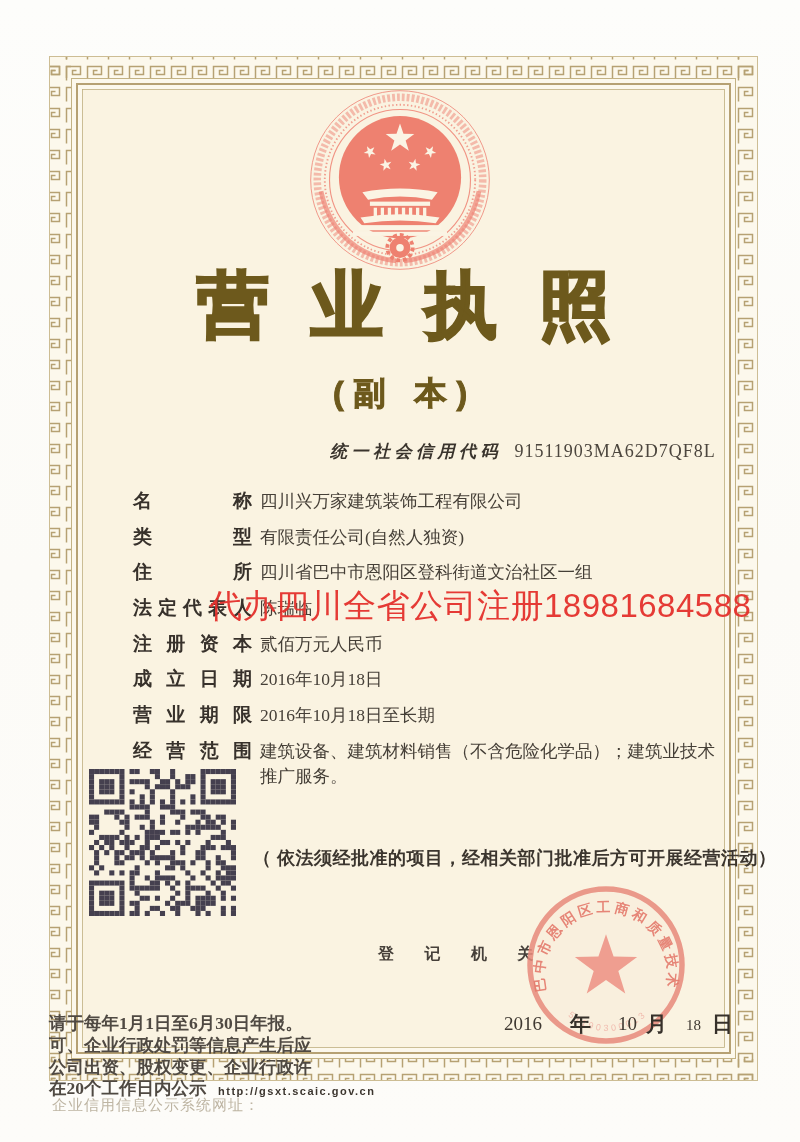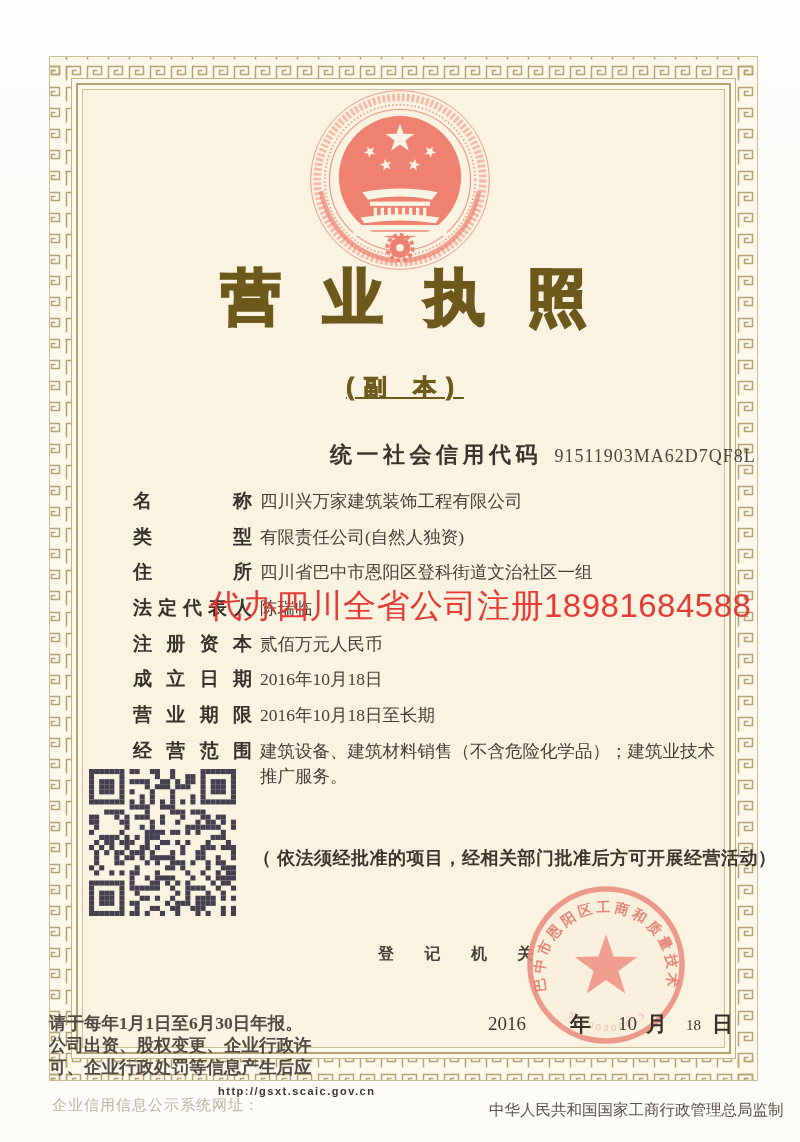--- a/index.html
+++ b/index.html
@@ -2,29 +2,29 @@
 <html><head>
 <meta charset="utf-8">
 <style>
   html,body{margin:0;padding:0;background:#fff;}
   .page{position:relative;width:800px;height:1142px;overflow:hidden;
         background:linear-gradient(180deg,#fdfdfb 0%,#fcfbf7 50%,#fdfcf9 100%);
         font-family:"Liberation Sans",sans-serif;}
   .abs{position:absolute;}
   svg{display:block;}
   
-  .title{left:0;top:258px;width:800px;text-align:center;font-size:60px;font-weight:bold;
+  .title{left:0;top:258px;width:800px;text-align:center;font-size:72px;font-weight:bold;
          color:#6d591c;letter-spacing:42px;padding-left:50px;box-sizing:border-box;
          -webkit-text-stroke:2.5px #6d591c;font-family:"Liberation Sans",sans-serif;white-space:nowrap;}
-  .subtitle{left:0;top:372px;width:800px;text-align:center;font-size:23px;font-weight:bold;
-            color:#6d591c;letter-spacing:10px;padding-left:10px;box-sizing:border-box;text-decoration:underline;
+  .subtitle{left:0;top:372px;width:800px;text-align:center;font-size:32px;font-weight:bold;
+            color:#6d591c;letter-spacing:10px;padding-left:10px;box-sizing:border-box;
             -webkit-text-stroke:1px #6d591c;}
   
   .credit{left:330px;top:440px;white-space:nowrap;}
-  .credit .lab{font-size:22px;font-weight:bold;color:#3a342d;letter-spacing:4.5px;}
+  .credit .lab{font-size:17px;font-weight:bold;color:#3a342d;letter-spacing:4.5px;font-style:italic;}
   .credit .code{font-size:18px;color:#4c463e;font-family:"Liberation Serif",serif;letter-spacing:1px;margin-left:8px;text-align:right;}
   
   .fields{left:133px;top:482px;width:600px;margin-top:7px;}
   .frow{position:relative;display:flex;align-items:flex-start;margin-bottom:11.2px;}
   .flabel{display:inline-block;width:119px;min-width:119px;font-size:19px;font-weight:bold;
           color:#37312b;text-align:justify;text-align-last:justify;line-height:24.5px;}
   .fvalue{font-size:17.5px;color:#453f37;font-family:"Liberation Serif",serif;
           line-height:24.5px;margin-left:8px;max-width:470px;}
   .fvalue .vline{display:block;line-height:25.5px;}
   
@@ -558,30 +558,30 @@
     <path d="M0,-16 L3.7,-5.1 L15.2,-4.9 L6,2 L9.4,12.9 L0,6.3 L-9.4,12.9 L-6,2 L-15.2,-4.9 L-3.7,-5.1 Z" transform="translate(103,104) scale(2.05)" fill="#ec8a7d" opacity=".8"></path>
     <text font-size="14" fill="#e47a6c" opacity=".9" letter-spacing="3.5" font-weight="bold">
       <textPath href="#arcT" startOffset="2">巴中市恩阳区工商和质量技术监督管理局</textPath>
     </text>
     <text font-size="9" fill="#efaca1" opacity=".75" letter-spacing="3">
       <textPath href="#arcN" startOffset="4">511903000130</textPath>
     </text>
   </svg>
 
   <div>
-    <span class="abs dpart dnum z4" style="left:488px;top:1013px">2016</span>
+    <span class="abs dpart dnum z4" style="left:504px;top:1013px">2016</span>
     <span class="abs dpart dunit z4" style="left:570px;top:1010px">年</span>
     <span class="abs dpart dnum z4" style="left:618px;top:1013px">10</span>
     <span class="abs dpart dunit z4" style="left:646px;top:1010px">月</span>
     <span class="abs dpart dnum z4" style="left:686px;top:1017px;font-size:15px">18</span>
     <span class="abs dpart dunit z4" style="left:712px;top:1010px">日</span>
   </div>
 
   <div class="abs fleft">
     <div>请于每年1月1日至6月30日年报。</div>
+    <div>可、企业行政处罚等信息产生后应</div>
     <div>公司出资、股权变更、企业行政许</div>
-    <div>可、企业行政处罚等信息产生后应</div>
+    <div>在20个工作日内公示</div>
   </div>
   <div class="abs fsite">企业信用信息公示系统网址：</div>
   <div class="abs furl">http://gsxt.scaic.gov.cn</div>
-  <div class="abs fright">中华人民共和国国家工商行政管理总局监制</div>
 
 </div>
 
 </body></html>

